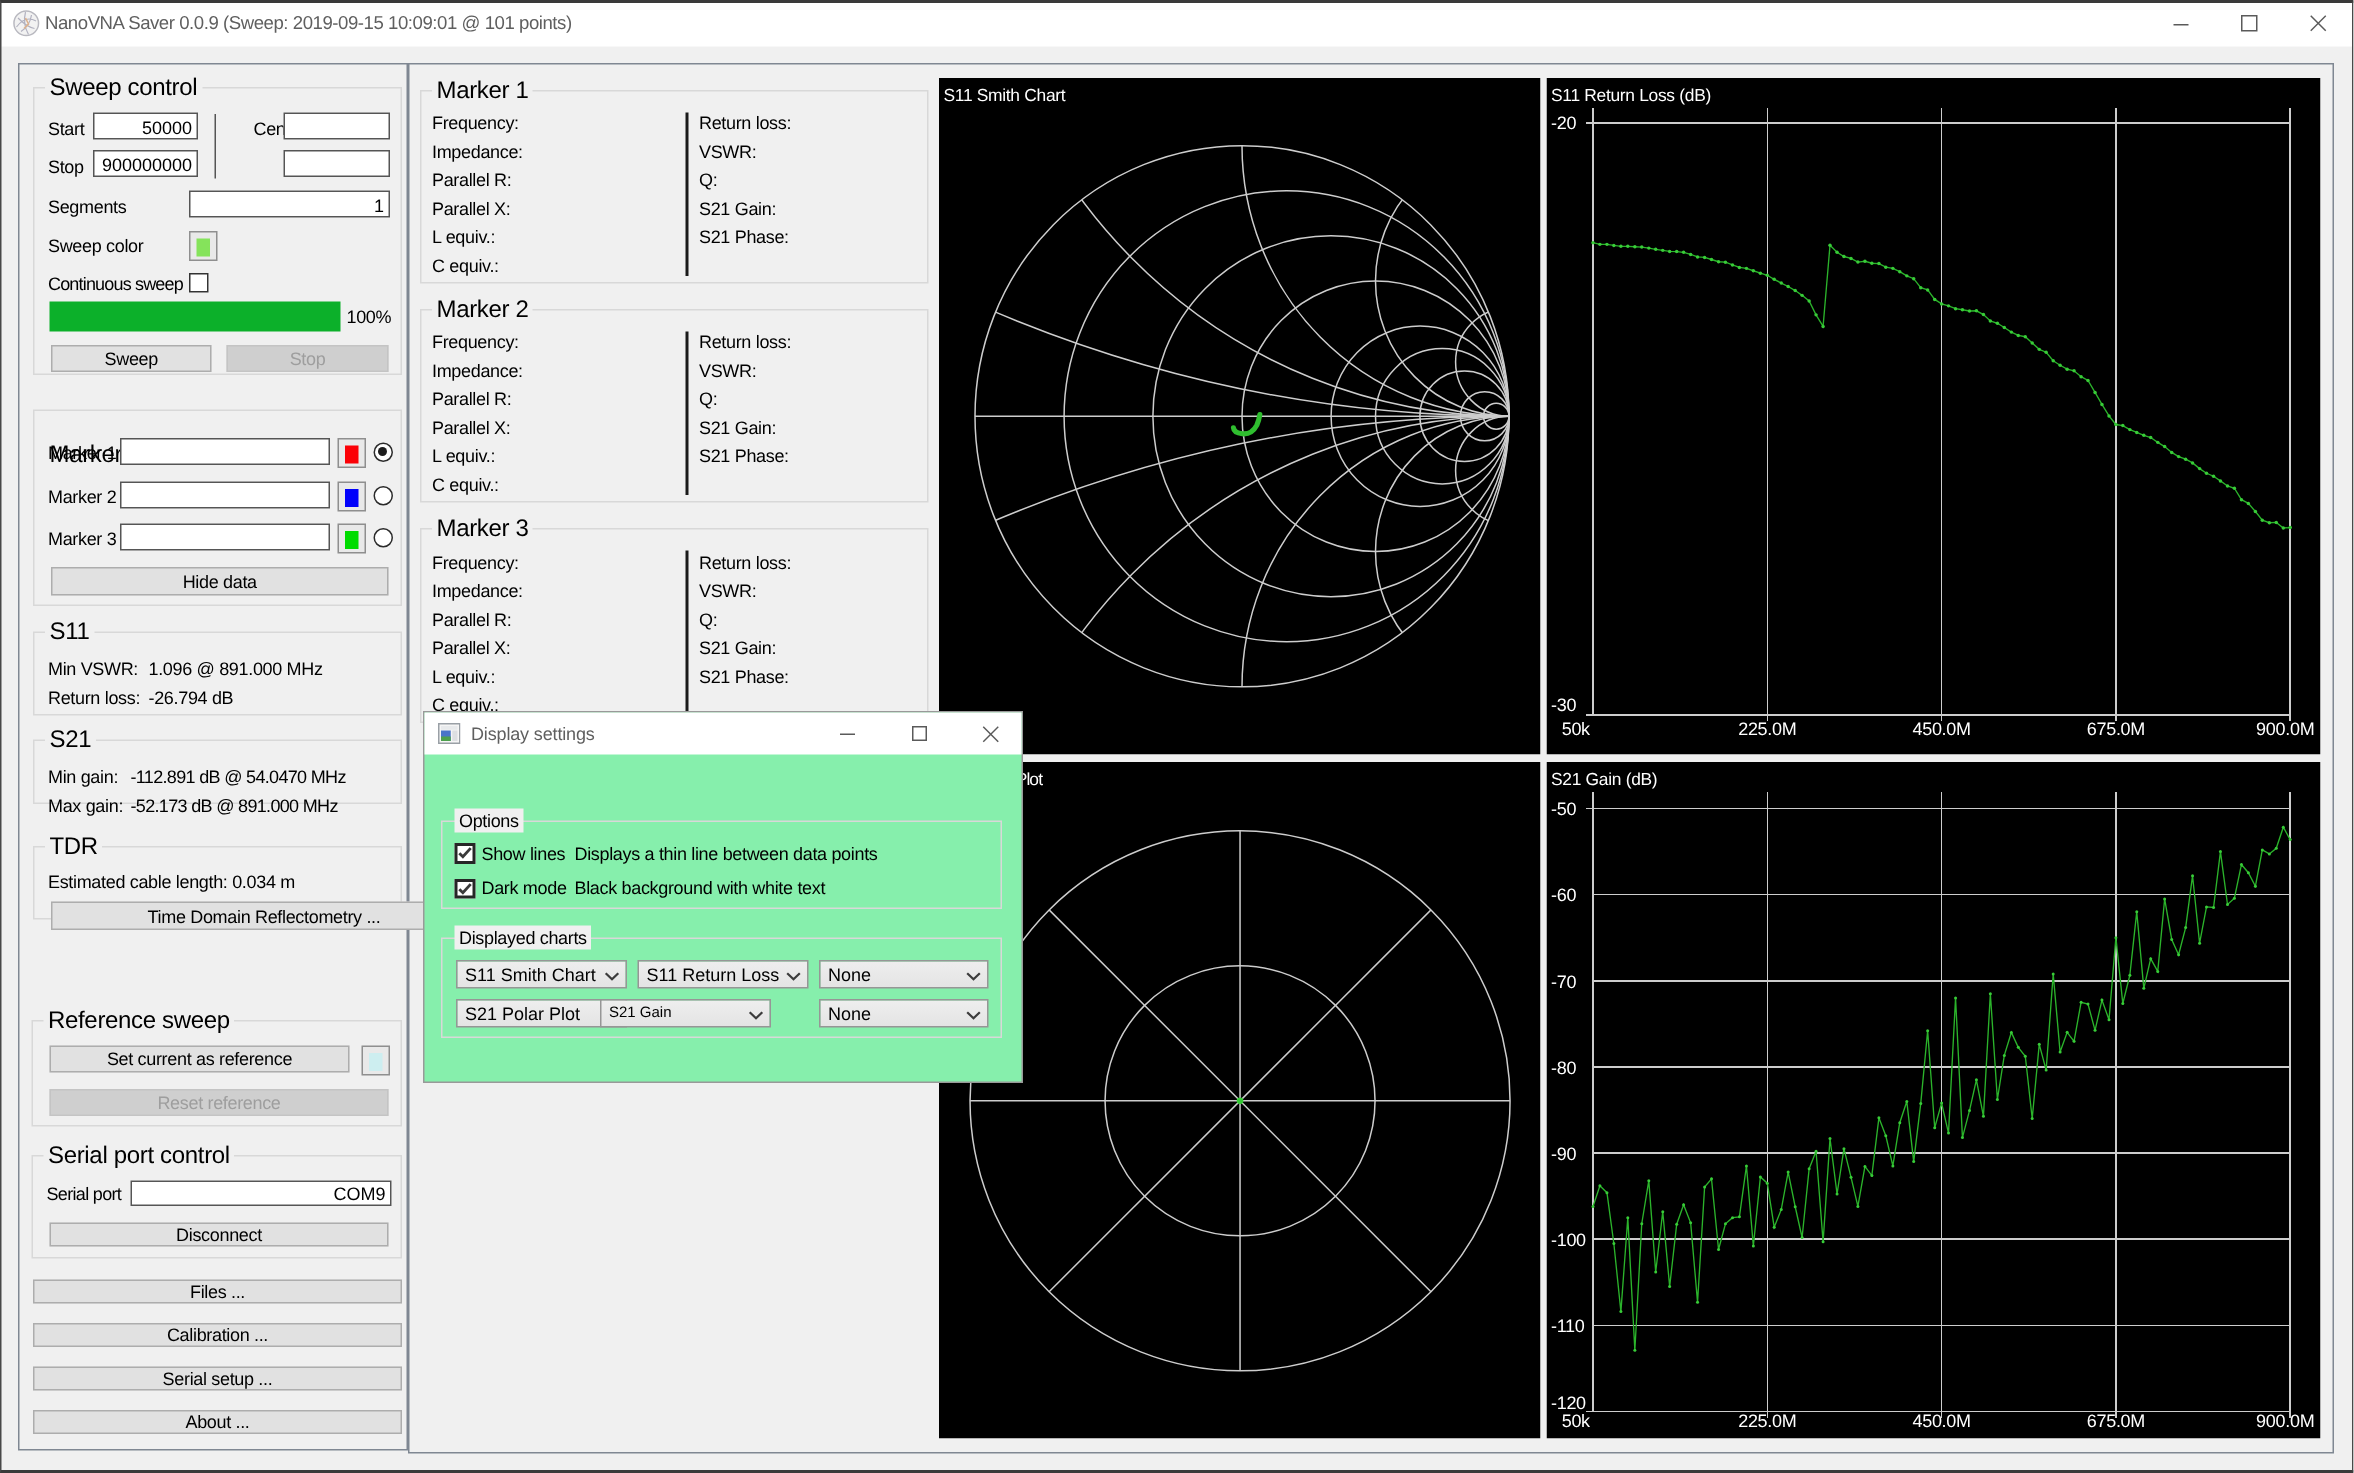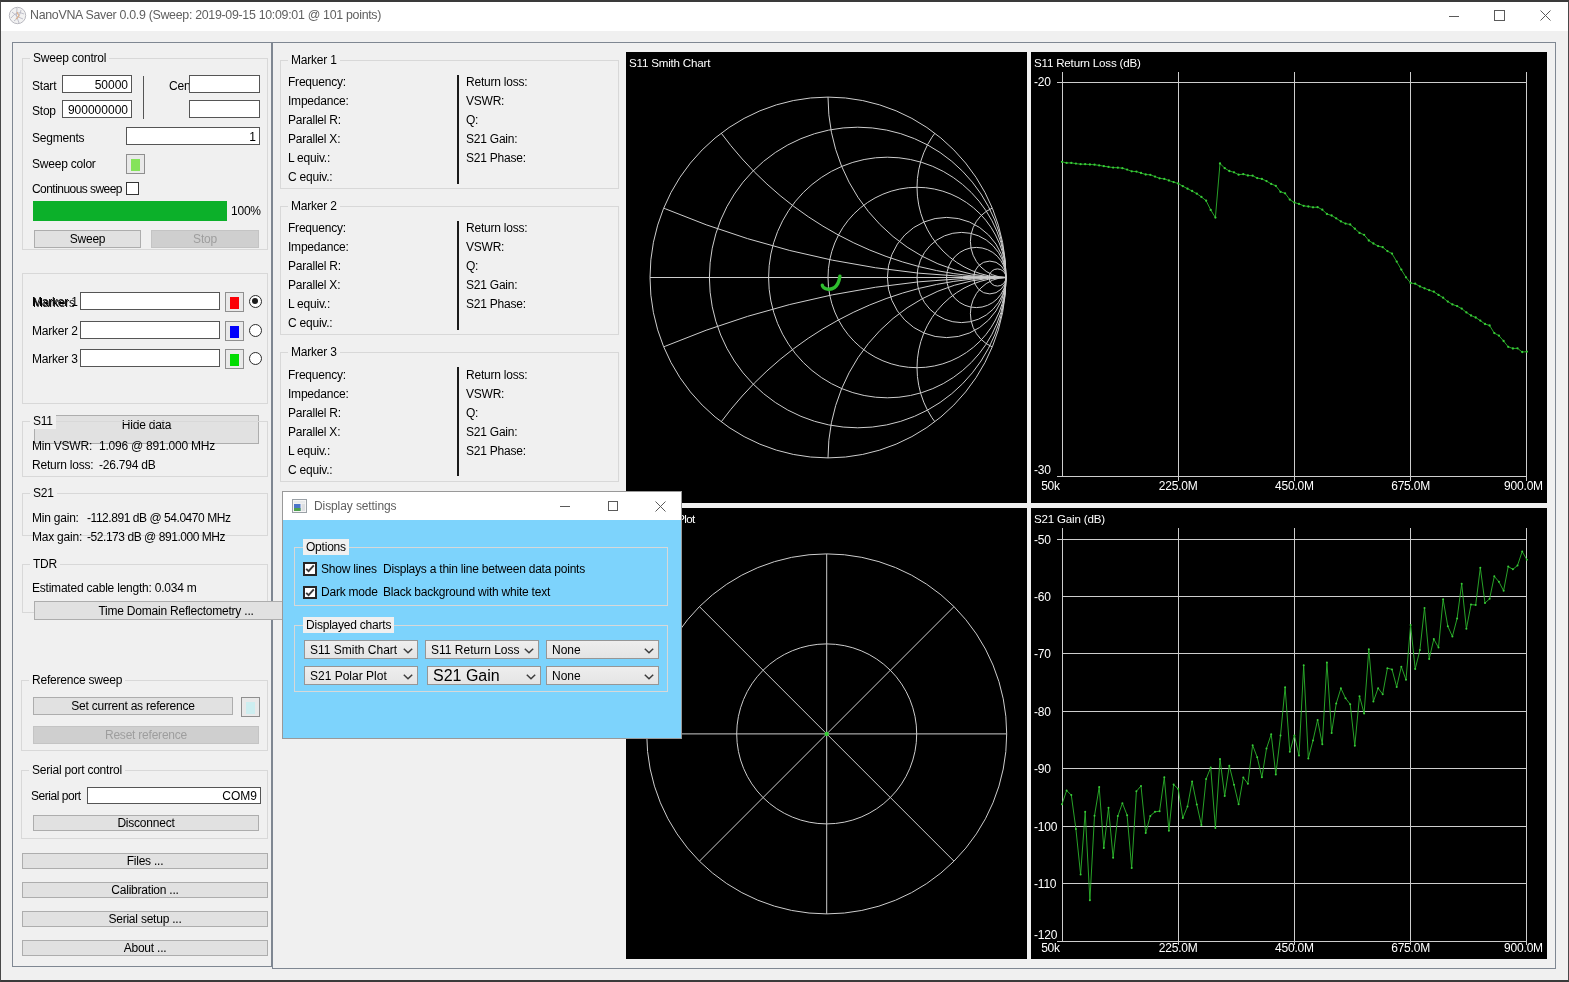--- a/index.html
+++ b/index.html
@@ -3,21 +3,21 @@
 *{margin:0;padding:0;box-sizing:border-box;}
 html,body{width:1569px;height:982px;overflow:hidden;}
 body{font-family:"Liberation Sans",sans-serif;background:#f0f0f0;position:relative;}
 #winborder{position:absolute;left:0;top:0;width:1569px;height:982px;border:1px solid #484848;border-top:2px solid #3a3a3a;border-bottom:2px solid #3a3a3a;z-index:50;pointer-events:none;}
 #titlebar{position:absolute;left:1px;top:2px;width:1567px;height:29px;background:#fff;}
 .lbl{position:absolute;font-size:12px;color:#000;white-space:nowrap;line-height:16px;letter-spacing:-0.22px;}
 .inp{position:absolute;background:#fff;border:1px solid #555;font-size:12px;padding:0 3px;white-space:nowrap;}
 .btn{position:absolute;background:#e1e1e1;border:1px solid #adadad;font-size:12px;text-align:center;color:#000;letter-spacing:-0.22px;}
 .btn.dis{background:#cfcfcf;border-color:#c4c4c4;color:#9e9e9e;}
 .gb{position:absolute;border:1px solid #d8d8d8;}
-.gt{position:absolute;top:-8px;background:#f0f0f0;padding:0 3px;font-size:12px;line-height:15px;color:#000;white-space:nowrap;letter-spacing:-0.22px;}
+.gt{position:absolute;top:-8px;background:#f0f0f0;padding:0 3px;font-size:16px;line-height:15px;color:#000;white-space:nowrap;letter-spacing:-0.22px;}
 .cbtn{position:absolute;width:18.5px;height:20px;background:#e9e9e9;border:1.3px solid #8f8f8f;}
 .csw{position:absolute;left:4px;top:3.6px;width:9px;height:12px;}
 .radio{position:absolute;width:13px;height:13px;border:1.6px solid #2b2b2b;border-radius:50%;background:#fff;}
 .rdot{position:absolute;left:1.7px;top:1.7px;width:6.6px;height:6.6px;border-radius:50%;background:#1c1c1c;}
 .chk{position:absolute;width:13px;height:13px;border:1.5px solid #333;background:#fff;}
 .chk2{position:absolute;width:13.5px;height:13.5px;border:2px solid #262626;background:#fff;}
 .frame{position:absolute;border:1px solid #7f8792;}
 .chart{position:absolute;}
 svg text{font-family:"Liberation Sans",sans-serif;letter-spacing:-0.2px;}
 .wt{position:absolute;font-size:12px;color:#5f5f5f;white-space:nowrap;letter-spacing:-0.1px;}
@@ -80,21 +80,21 @@
 <div class="cbtn" style="left:225px;top:321px;">
     <div class="csw" style="background:#0000fb;"></div>
   </div>
 <div class="radio" style="left:249px;top:324px;"></div>
 <div class="lbl" style="left:32px;top:351px;">Marker 3</div>
 <div class="inp" style="left:80px;top:349px;width:140px;height:18px;line-height:18px;text-align:right;"></div>
 <div class="cbtn" style="left:225px;top:349px;">
     <div class="csw" style="background:#00dc00;"></div>
   </div>
 <div class="radio" style="left:249px;top:352px;"></div>
-<div class="btn" style="left:34px;top:378px;width:225px;height:29px;line-height:18px;margin-top:37px;">Hide data</div>
+<div class="btn" style="left:34px;top:378px;width:225px;height:19px;line-height:18px;">Hide data</div>
 <div class="gb" style="left:22px;top:421px;width:246px;height:56px;">
     <span class="gt" style="left:7px;">S11</span>
   </div>
 <div class="lbl" style="left:32px;top:438px;">Min VSWR:</div>
 <div class="lbl" style="left:99px;top:438px;">1.096 @ 891.000 MHz</div>
 <div class="lbl" style="left:32px;top:457px;">Return loss:</div>
 <div class="lbl" style="left:99px;top:457px;">-26.794 dB</div>
 <div class="gb" style="left:22px;top:493px;width:246px;height:43px;">
     <span class="gt" style="left:7px;">S21</span>
   </div>
@@ -466,21 +466,21 @@
     <text x="3" y="265.2" fill="#fff" font-size="12">-90</text>
     <text x="3" y="322.6" fill="#fff" font-size="12">-100</text>
     <text x="3" y="380.1" fill="#fff" font-size="12">-110</text>
     <text x="3" y="431.2" fill="#fff" font-size="12">-120</text>
     <text x="19.5" y="443.5" fill="#fff" font-size="12" text-anchor="middle">50k</text>
     <text x="147.2" y="443.5" fill="#fff" font-size="12" text-anchor="middle">225.0M</text>
     <text x="263.4" y="443.5" fill="#fff" font-size="12" text-anchor="middle">450.0M</text>
     <text x="379.6" y="443.5" fill="#fff" font-size="12" text-anchor="middle">675.0M</text>
     <text x="492.5" y="443.5" fill="#fff" font-size="12" text-anchor="middle">900.0M</text>
   </svg>
-<div style="position:absolute;left:282px;top:491px;width:400px;height:248px;background:#7dd3fc;border:1px solid #999;z-index:20;">
+<div style="position:absolute;left:282px;top:474px;width:400px;height:248px;background:#86efac;border:1px solid #999;z-index:20;">
 <div style="position:absolute;left:0;top:0;width:398px;height:28px;background:#fff;"></div>
 <svg style="position:absolute;left:9px;top:7px" width="15" height="14" viewBox="0 0 15 14">
 <rect x="0.5" y="0.5" width="14" height="13" fill="#f5f5f5" stroke="#9aa0a6"></rect>
 <rect x="2" y="2" width="11" height="2.5" fill="#e8eaec"></rect>
 <rect x="2" y="5" width="6.5" height="7" fill="#4a74c9"></rect>
 <rect x="2" y="9" width="6.5" height="3" fill="#4da04d"></rect>
 <rect x="9.5" y="5" width="3.5" height="7" fill="#dddfe2"></rect>
 </svg>
 <div class="wt" style="left:31px;top:7px;">Display settings</div>
 <svg style="position:absolute;left:270px;top:4px" width="125" height="20" viewBox="0 0 125 20">
@@ -515,17 +515,17 @@
     </svg></div>
 <div style="position:absolute;left:425px;top:640px;width:114px;height:19px;z-index:22;background:linear-gradient(#eeeeee,#e4e4e4);border:1px solid #969696;font-size:12px;line-height:18px;padding-left:5px;color:#000;">S11 Return Loss<svg style="position:absolute;right:4px;top:7px" width="10" height="6" viewBox="0 0 10 6">
       <path d="M0.8 0.8 L5 4.8 L9.2 0.8" stroke="#3c3c3c" stroke-width="1.5" fill="none"></path>
     </svg></div>
 <div style="position:absolute;left:546px;top:640px;width:113px;height:19px;z-index:22;background:linear-gradient(#eeeeee,#e4e4e4);border:1px solid #969696;font-size:12px;line-height:18px;padding-left:5px;color:#000;">None<svg style="position:absolute;right:4px;top:7px" width="10" height="6" viewBox="0 0 10 6">
       <path d="M0.8 0.8 L5 4.8 L9.2 0.8" stroke="#3c3c3c" stroke-width="1.5" fill="none"></path>
     </svg></div>
 <div style="position:absolute;left:304px;top:666px;width:114px;height:19px;z-index:22;background:linear-gradient(#eeeeee,#e4e4e4);border:1px solid #969696;font-size:12px;line-height:18px;padding-left:5px;color:#000;">S21 Polar Plot<svg style="position:absolute;right:4px;top:7px" width="10" height="6" viewBox="0 0 10 6">
       <path d="M0.8 0.8 L5 4.8 L9.2 0.8" stroke="#3c3c3c" stroke-width="1.5" fill="none"></path>
     </svg></div>
-<div style="position:absolute;left:427px;top:666px;width:114px;height:19px;z-index:22;background:linear-gradient(#eeeeee,#e4e4e4);border:1px solid #969696;font-size:16px;line-height:18px;padding-left:5px;color:#000;">S21 Gain<svg style="position:absolute;right:4px;top:7px" width="10" height="6" viewBox="0 0 10 6">
+<div style="position:absolute;left:400px;top:666px;width:114px;height:19px;z-index:22;background:linear-gradient(#eeeeee,#e4e4e4);border:1px solid #969696;font-size:10px;line-height:18px;padding-left:5px;color:#000;">S21 Gain<svg style="position:absolute;right:4px;top:7px" width="10" height="6" viewBox="0 0 10 6">
       <path d="M0.8 0.8 L5 4.8 L9.2 0.8" stroke="#3c3c3c" stroke-width="1.5" fill="none"></path>
     </svg></div>
 <div style="position:absolute;left:546px;top:666px;width:113px;height:19px;z-index:22;background:linear-gradient(#eeeeee,#e4e4e4);border:1px solid #969696;font-size:12px;line-height:18px;padding-left:5px;color:#000;">None<svg style="position:absolute;right:4px;top:7px" width="10" height="6" viewBox="0 0 10 6">
       <path d="M0.8 0.8 L5 4.8 L9.2 0.8" stroke="#3c3c3c" stroke-width="1.5" fill="none"></path>
     </svg></div>
 </body></html>

